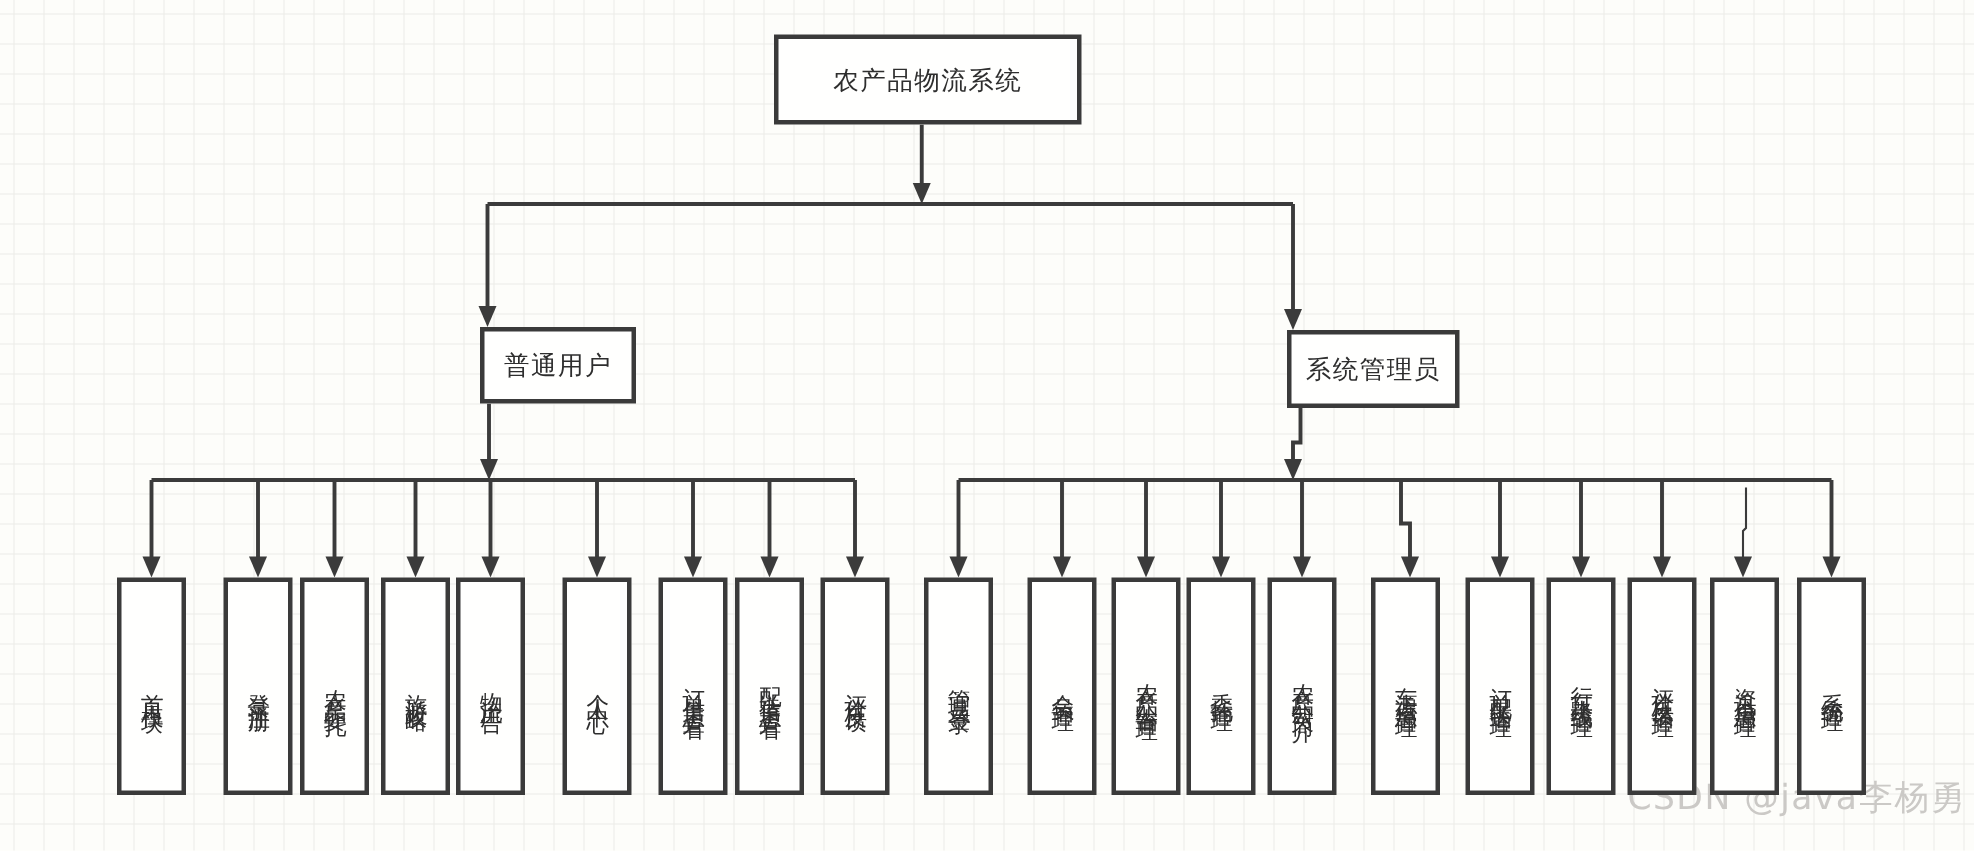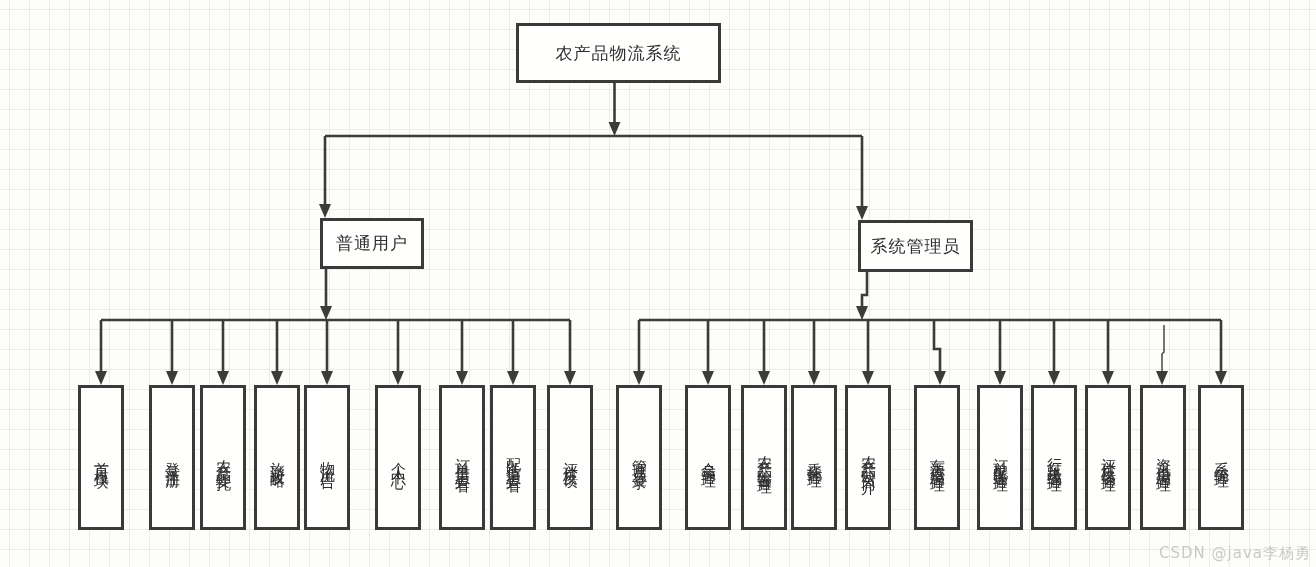--- a/index.html
+++ b/index.html
@@ -42,22 +42,22 @@
     writing-mode: vertical-rl;
     text-orientation: upright;
     font-size: 15px;
     letter-spacing: 4px;
     white-space: normal;
     line-height: 1;
   }
   .watermark {
     position: absolute;
     right: 5px;
-    bottom: 4px;
-    font-size: 15px;
+    bottom: 20px;
+    font-size: 23px;
     color: #cbc9c6;
     letter-spacing: 1px;
     margin-top: 44px;
   }
 </style>
 </head>
 <body>
 
 <div id="canvas">
   <svg id="wires" viewBox="0 0 1316 567" xmlns="http://www.w3.org/2000/svg">

